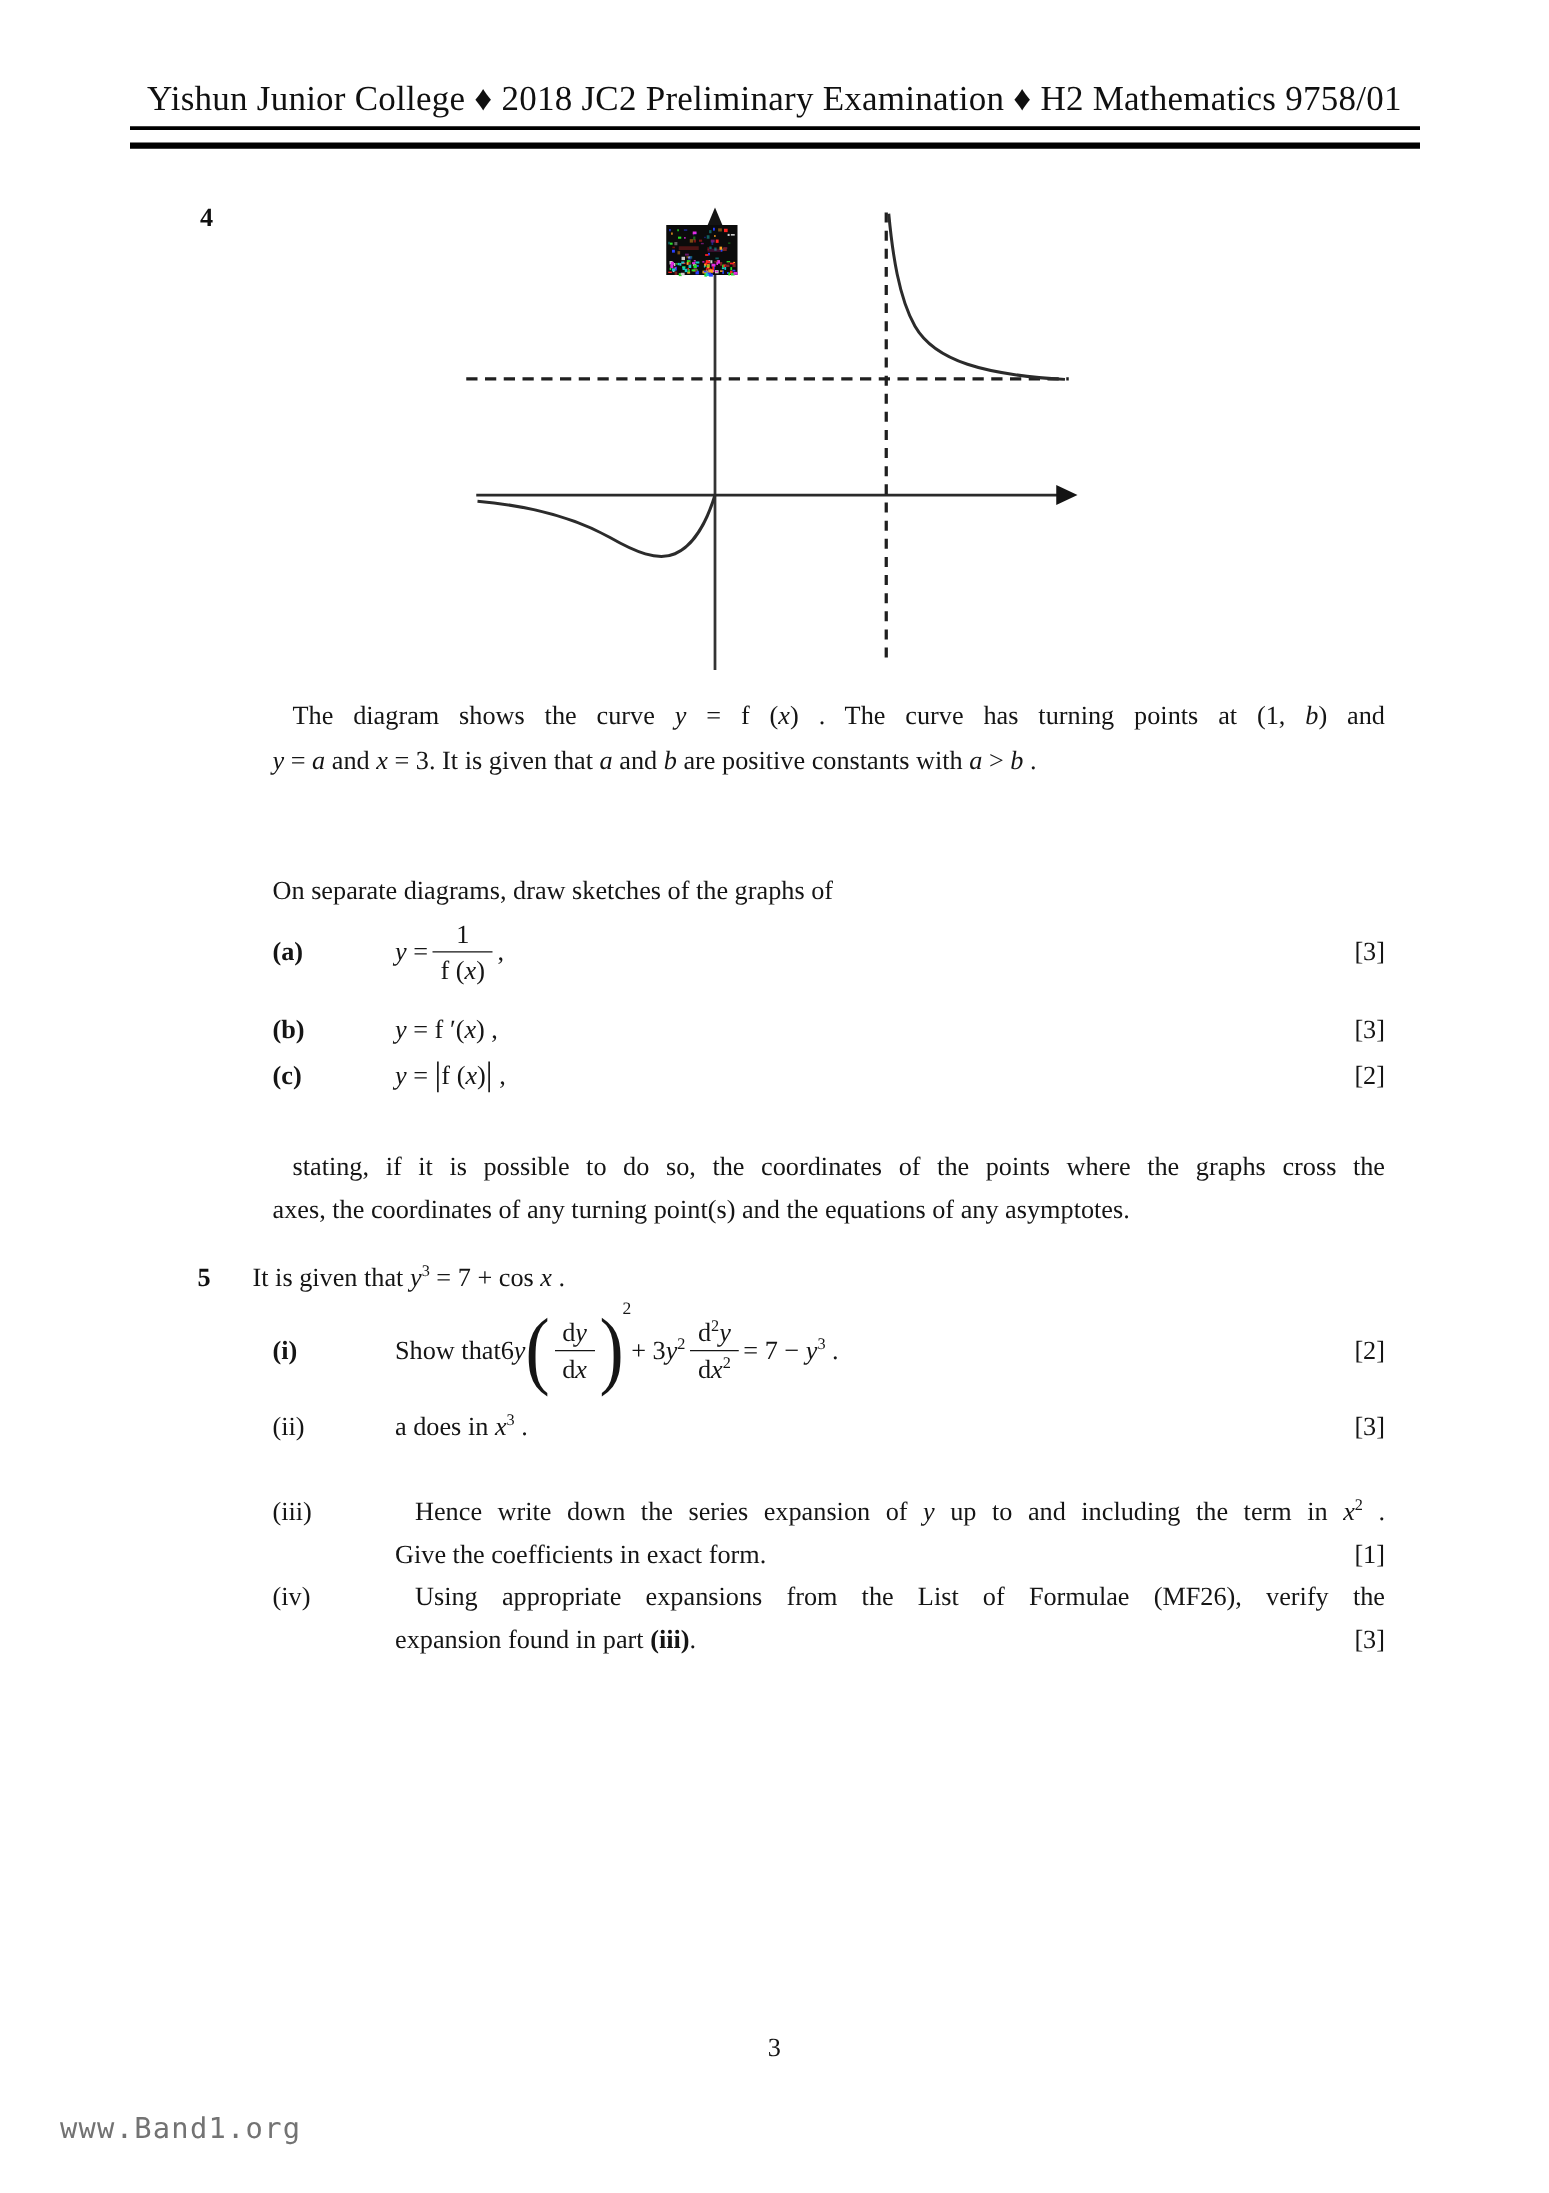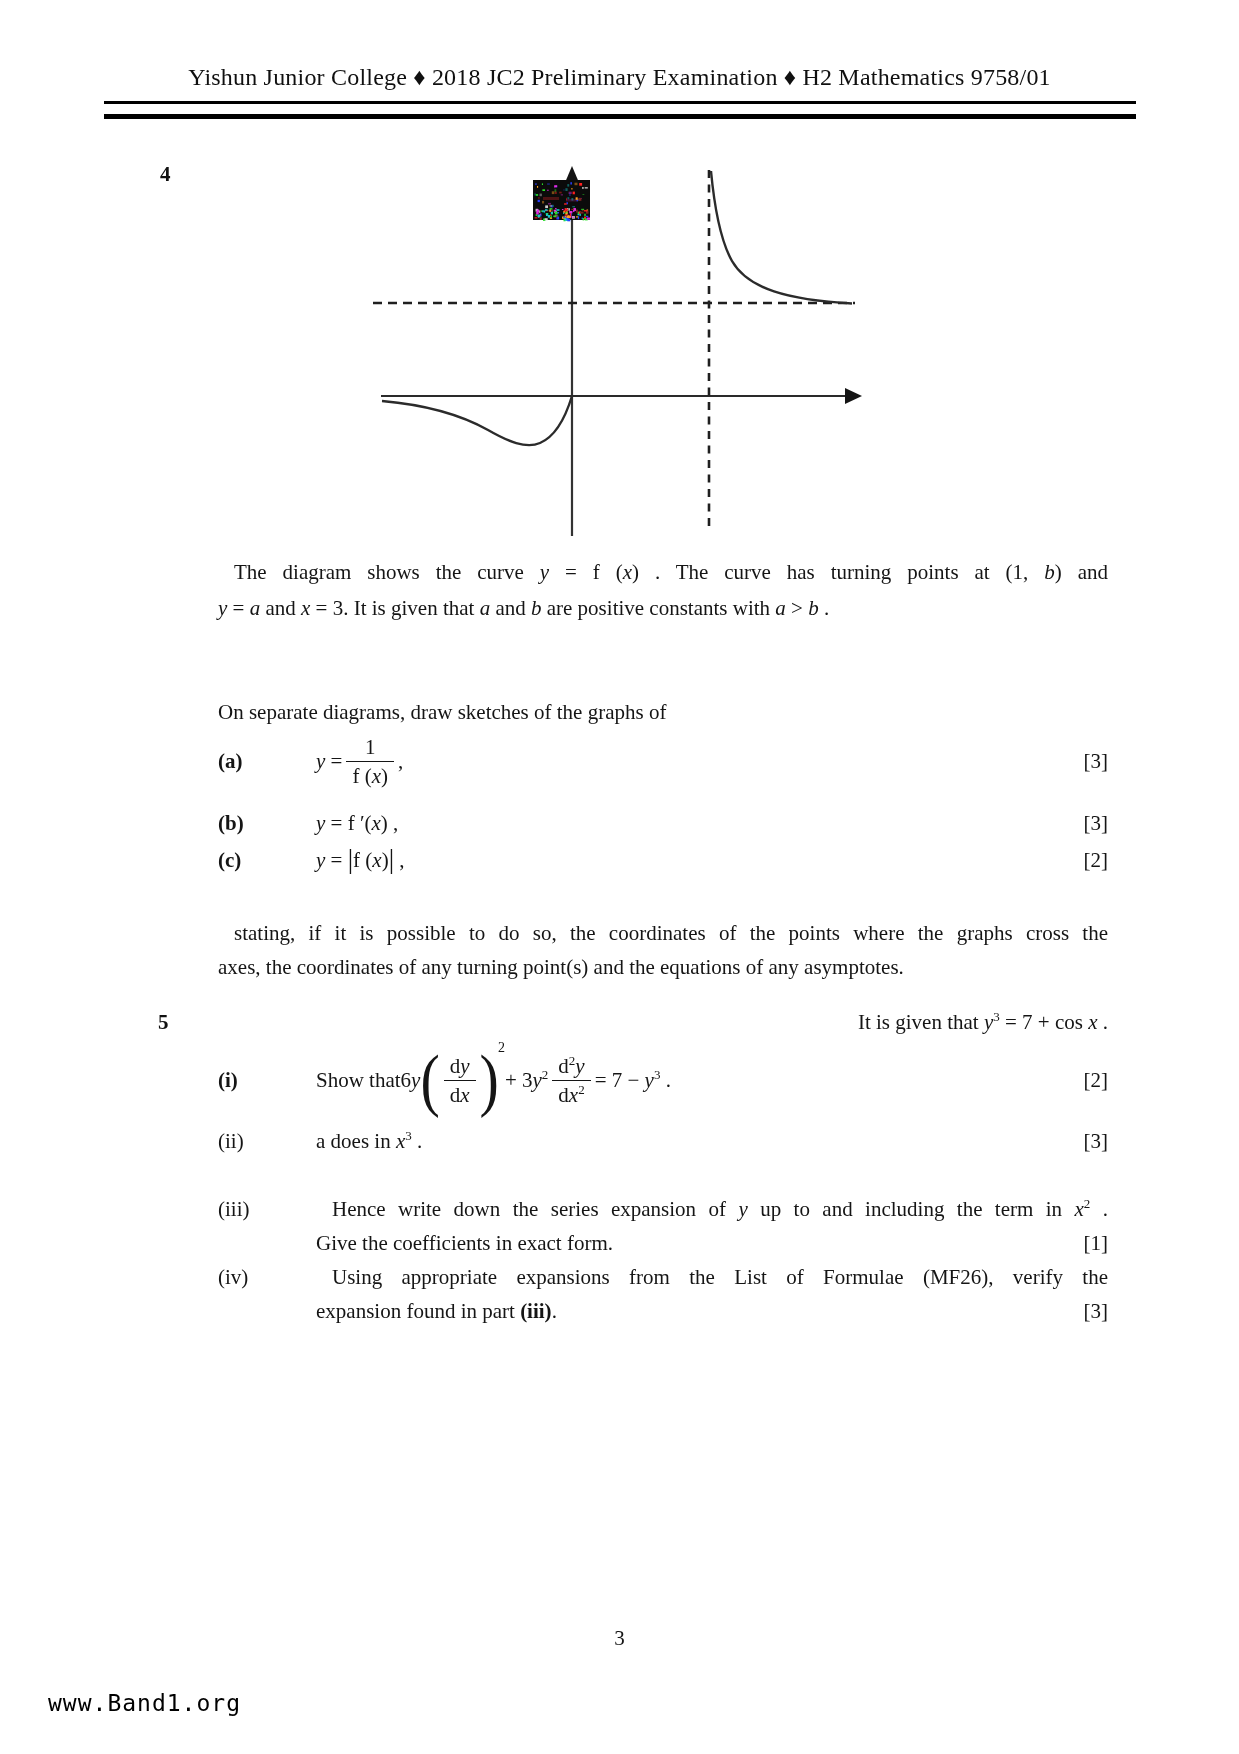--- a/index.html
+++ b/index.html
@@ -9,21 +9,21 @@
     background:#ffffff;
     font-family:"Liberation Serif",serif;
     color:#151515;
     font-size:21px;
     overflow:hidden;
   }
   .abs{position:absolute;}
   .header{
     top:64px;left:0;width:1239px;
     text-align:center;
-    font-size:24px;
+    font-size:28px;
     letter-spacing:0.2px;
     color:#101010;
   }
   .rule{
     top:101px;left:104px;width:1032px;height:10px;
     border-top:3px solid #000;
     border-bottom:5px solid #000;
   }
   .qnum{font-weight:bold;font-size:21px;color:#101010;}
   .block{left:218px;width:890px;line-height:36px;}
@@ -50,21 +50,21 @@
   }
   .psup{align-self:flex-start;margin-top:4px;font-size:14px;margin-left:-1px;}
   .seg-i{font-style:italic;}
   .seg-b{font-weight:bold;}
   .seg-sup{font-size:13px;position:relative;top:-8px;line-height:0;}
   .seg-big{font-size:27px;position:relative;top:1px;line-height:0;}
   .pageno{top:1626px;left:0;width:1239px;text-align:center;}
   .wmark{
     top:1690px;left:48px;
     font-family:"DejaVu Sans Mono",monospace;
-    font-size:23px;letter-spacing:1px;color:#000000;
+    font-size:23px;letter-spacing:1px;color:#737373;
   }
 </style>
 </head>
 <body>
 
 <div class="page">
 
   <div class="abs header">Yishun Junior College ♦ 2018 JC2 Preliminary Examination ♦ H2 Mathematics 9758/01</div>
   <div class="abs rule"></div>
 
@@ -274,21 +274,21 @@
     <span><span class="seg-i">y</span><span> = </span><span class="seg-big">|</span><span>f (</span><span class="seg-i">x</span><span>)</span><span class="seg-big">|</span><span> ,</span></span>
     <span class="mark">[2]</span>
   </div>
 
   <div class="abs block" style="top:916px;line-height:34px;">
     <div class="jline"><span>stating, if it is possible to do so, the coordinates of the points where the graphs cross the</span></div>
     <div><span>axes, the coordinates of any turning point(s) and the equations of any asymptotes.</span></div>
   </div>
 
   <div class="abs qnum" style="top:1010px;left:158px;">5</div>
-  <div class="abs" style="top:1010px;left:218px;width:890px;text-align:right;"><span>It is given that  </span><span class="seg-i">y</span><span class="seg-sup">3</span><span> = 7 + cos </span><span class="seg-i">x</span><span> .</span></div>
+  <div class="abs" style="top:1010px;left:202px;width:890px;"><span>It is given that  </span><span class="seg-i">y</span><span class="seg-sup">3</span><span> = 7 + cos </span><span class="seg-i">x</span><span> .</span></div>
 
   <div class="abs row" style="top:1036px;height:88px;">
     <span class="rlabel">(i)</span>
     <span>Show that </span>
     <span><span>6</span><span class="seg-i">y</span></span>
     <span class="bigp">(</span>
     <span class="frac">
       <span class="num"><span>d</span><span class="seg-i">y</span></span>
       <span class="den"><span>d</span><span class="seg-i">x</span></span>
     </span>

